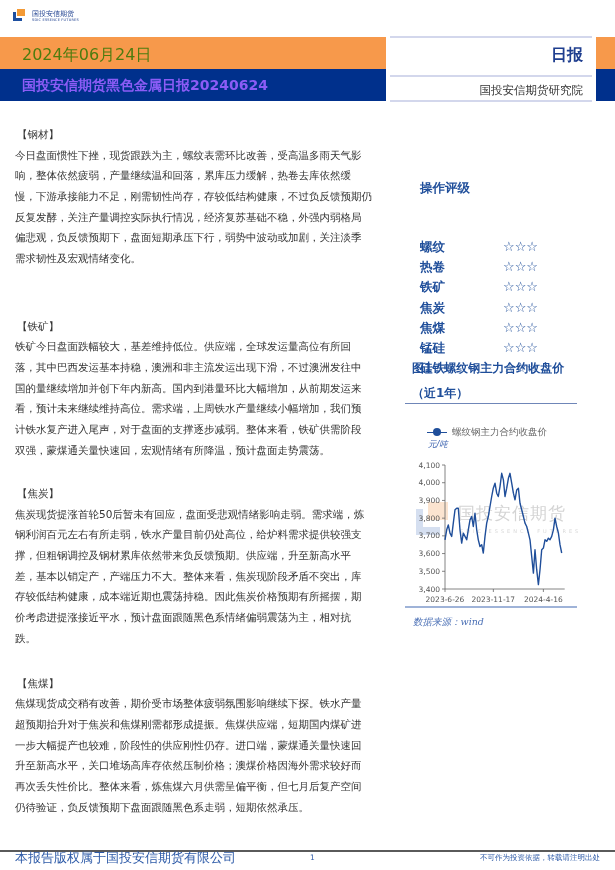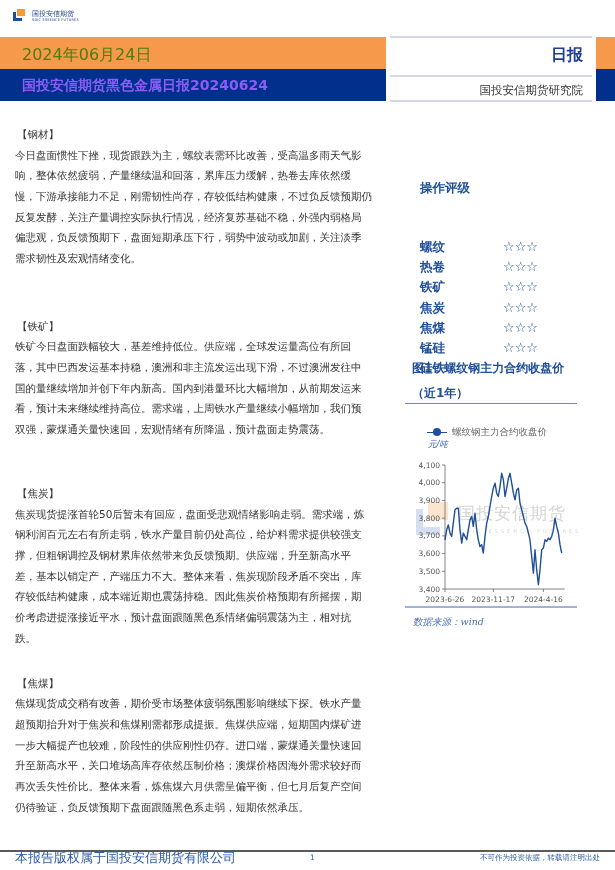--- a/index.html
+++ b/index.html
@@ -103,20 +103,21 @@
     <div class="line" style="--i: 3;">反复发酵，关注产量调控实际执行情况，经济复苏基础不稳，外强内弱格局</div>
     <div class="line" style="--i: 5;">偏悲观，负反馈预期下，盘面短期承压下行，弱势中波动或加剧，关注淡季</div>
     <div class="line" style="--i: 6;">需求韧性及宏观情绪变化。</div>
 </div>
 <div class="abs section" style="top:315.6px">
   <div class="heading">【铁矿】</div>
   <div class="line" style="--i: 0;">铁矿今日盘面跌幅较大，基差维持低位。供应端，全球发运量高位有所回</div>
     <div class="line" style="--i: 1;">落，其中巴西发运基本持稳，澳洲和非主流发运出现下滑，不过澳洲发往中</div>
     <div class="line" style="--i: 2;">国的量继续增加并创下年内新高。国内到港量环比大幅增加，从前期发运来</div>
     <div class="line" style="--i: 3;">看，预计未来继续维持高位。需求端，上周铁水产量继续小幅增加，我们预</div>
+    <div class="line" style="--i: 4;">计铁水复产进入尾声，对于盘面的支撑逐步减弱。整体来看，铁矿供需阶段</div>
     <div class="line" style="--i: 5;">双强，蒙煤通关量快速回，宏观情绪有所降温，预计盘面走势震荡。</div>
 </div>
 <div class="abs section" style="top:483px">
   <div class="heading">【焦炭】</div>
   <div class="line" style="--i: 0;">焦炭现货提涨首轮50后暂未有回应，盘面受悲观情绪影响走弱。需求端，炼</div>
     <div class="line" style="--i: 1;">钢利润百元左右有所走弱，铁水产量目前仍处高位，给炉料需求提供较强支</div>
     <div class="line" style="--i: 2;">撑，但粗钢调控及钢材累库依然带来负反馈预期。供应端，升至新高水平</div>
     <div class="line" style="--i: 3;">差，基本以销定产，产端压力不大。整体来看，焦炭现阶段矛盾不突出，库</div>
     <div class="line" style="--i: 4;">存较低结构健康，成本端近期也震荡持稳。因此焦炭价格预期有所摇摆，期</div>
     <div class="line" style="--i: 5;">价考虑进提涨接近平水，预计盘面跟随黑色系情绪偏弱震荡为主，相对抗</div>

